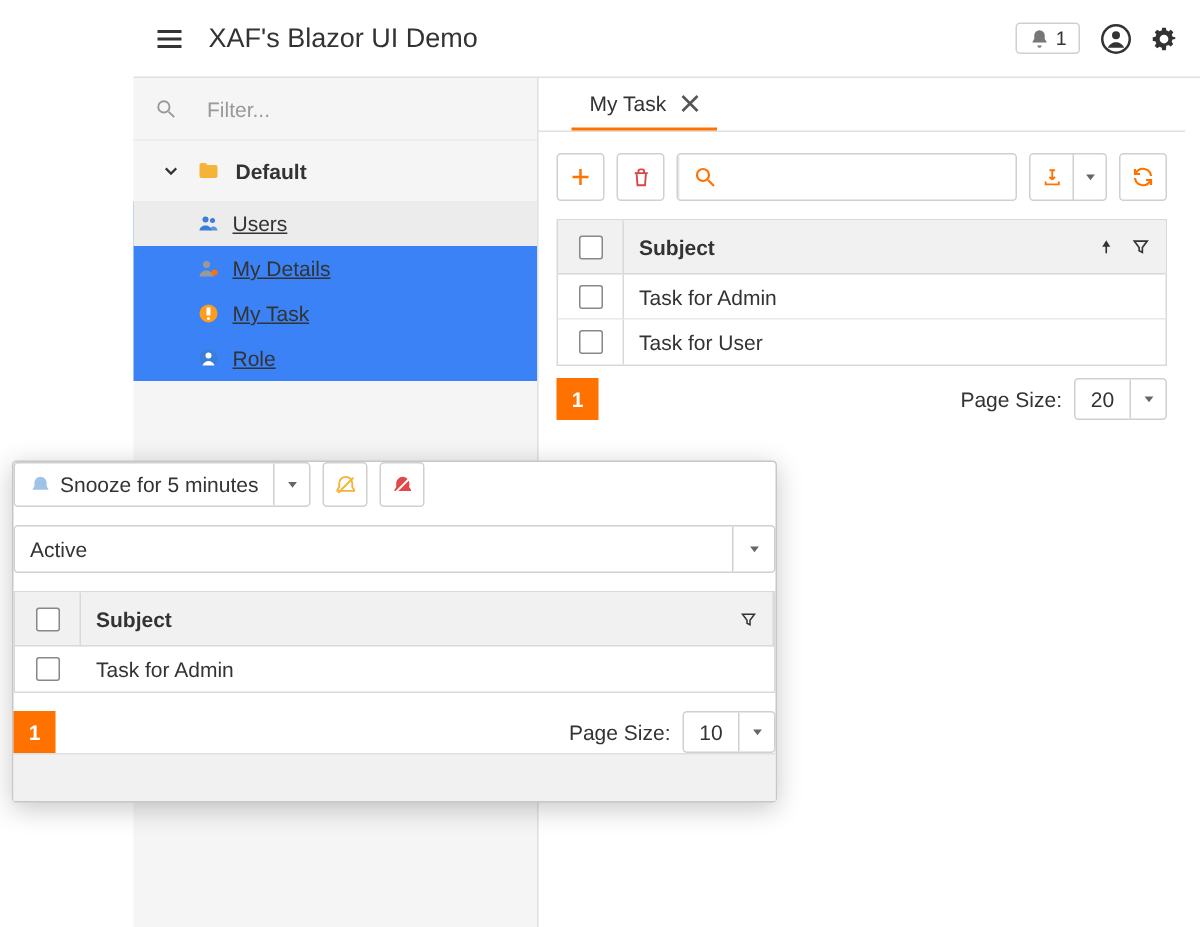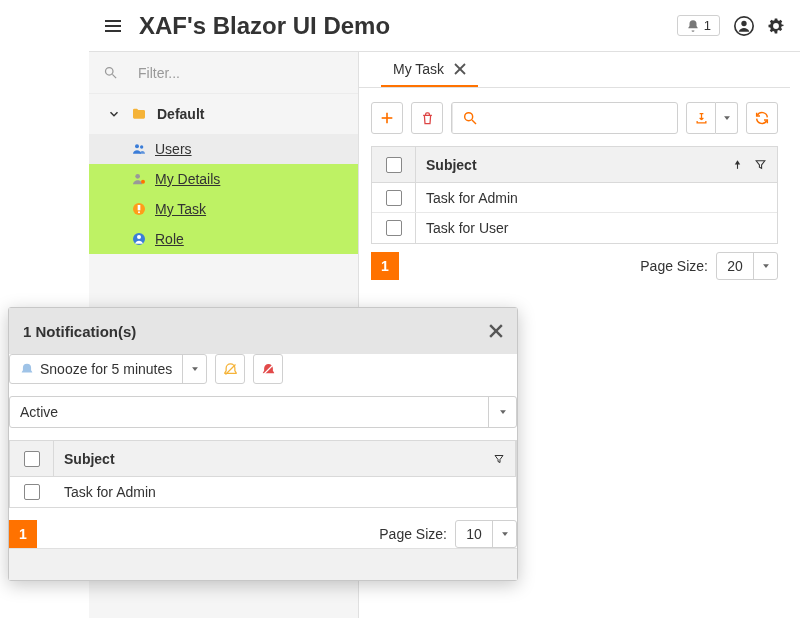--- a/index.html
+++ b/index.html
@@ -1,34 +1,34 @@
 <!DOCTYPE html>
 <html><head>
 <meta charset="utf-8">
 <style>
   * { box-sizing: border-box; margin: 0; padding: 0; }
   body { font-family: -apple-system, "Segoe UI", Arial, sans-serif; font-size: 14px; color: #333; background: #fff; width: 800px; height: 618px; position: relative; overflow: hidden; }
   svg { display: block; }
 
   
   .topbar { display: flex; align-items: center; height: 52px; border-bottom: 1px solid #e0e0e0; padding: 0 14px; position: absolute; top: 0; left: 89px; right: 0; }
-  .topbar .title { font-size: 24px; font-weight: 700; margin-left: 16px; }
+  .topbar .title { font-size: 18px; font-weight: 400; margin-left: 16px; }
   .topbar .spacer { flex: 1; }
   .notif-pill { display: flex; align-items: center; border: 1px solid #d0d0d0; border-radius: 3px; padding: 2px 8px; gap: 4px; margin-right: 14px; }
   .notif-pill span.num { font-size: 13px; }
   .hamburger, .user-ic, .gear-ic { width: 20px; height: 20px; cursor: pointer; }
   .gear-ic { margin-left: 12px; }
 
   
   .leftnav { position: absolute; top: 52px; left: 89px; width: 270px; bottom: 0; border-right: 1px solid #e0e0e0; background: #f5f5f5; }
   .nav-filter { display: flex; align-items: center; height: 42px; padding: 0 14px; gap: 20px; background: #f5f5f5; border-bottom: 1px solid #ececec; color: #999; }
   .nav-filter span.ph { font-size: 14px; }
   .nav-group { display: flex; align-items: center; height: 40px; padding: 0 18px; gap: 10px; background: #f5f5f5; font-weight: 700; }
   .nav-group .chev { width: 14px; }
-  .nav-items { background: #bef264; }
+  .nav-items { background: #3b82f6; }
   .nav-item { display: flex; align-items: center; height: 30px; padding-left: 42px; gap: 8px; cursor: pointer; }
   .nav-item.sel { background: #ececec; }
   .nav-item .lbl { text-decoration: underline; }
   .nav-item .ic { width: 16px; height: 16px; }
 
   
   .main { position: absolute; top: 52px; left: 359px; right: 10px; bottom: 0; display: flex; flex-direction: column; }
   .tabsrow { height: 36px; border-bottom: 1px solid #e0e0e0; display: flex; align-items: flex-end; padding-left: 22px; }
   .tab { display: flex; align-items: center; gap: 10px; padding: 8px 12px; border-bottom: 2px solid #ff7200; font-size: 14px; }
   .tab .x { width: 12px; height: 12px; cursor: pointer; color: #555; }
@@ -287,30 +287,20 @@
       <div class="car">
           <svg width="10" height="10" viewBox="0 0 24 24" fill="#666">
             <polygon points="5,8 19,8 12,17"></polygon>
           </svg>
         </div>
     </div>
   </div>
 </div>
 
 <div class="dlg">
-  <div class="dlg-head">
-    <span>1 Notification(s)</span>
-    <div class="sp"></div>
-    <span>
-        <svg width="14" height="14" viewBox="0 0 12 12" stroke="#555" stroke-width="2">
-          <line x1="1" y1="1" x2="11" y2="11"></line>
-          <line x1="11" y1="1" x2="1" y2="11"></line>
-        </svg>
-      </span>
-  </div>
   <div class="dlg-body">
     <div class="dlg-row1">
       <div class="snooze">
         <div class="lab">
           <span>
               <svg width="14" height="14" viewBox="0 0 24 24" fill="#9fc3e7">
                 <path d="M12 3a7 7 0 0 0-7 7v4l-2 3v1h18v-1l-2-3v-4a7 7 0 0 0-7-7Z"></path>
               </svg>
             </span>
           <span>Snooze for 5 minutes</span>

